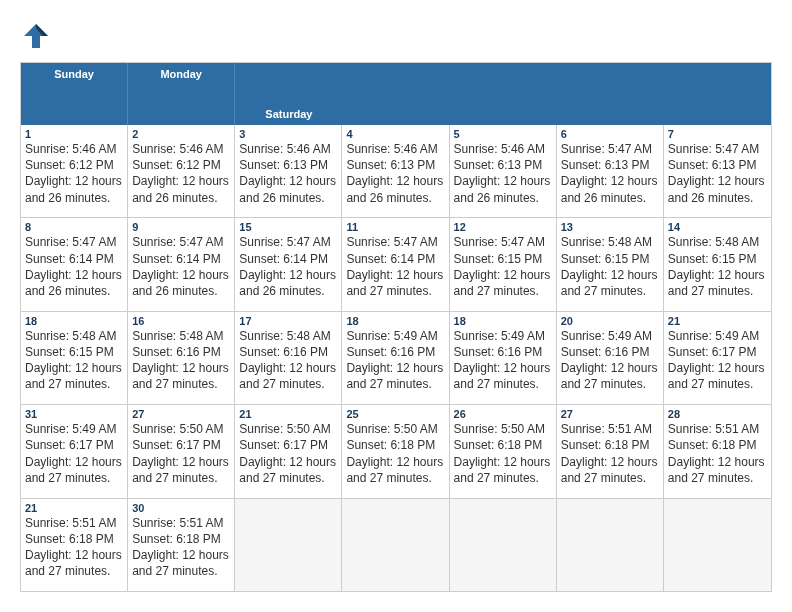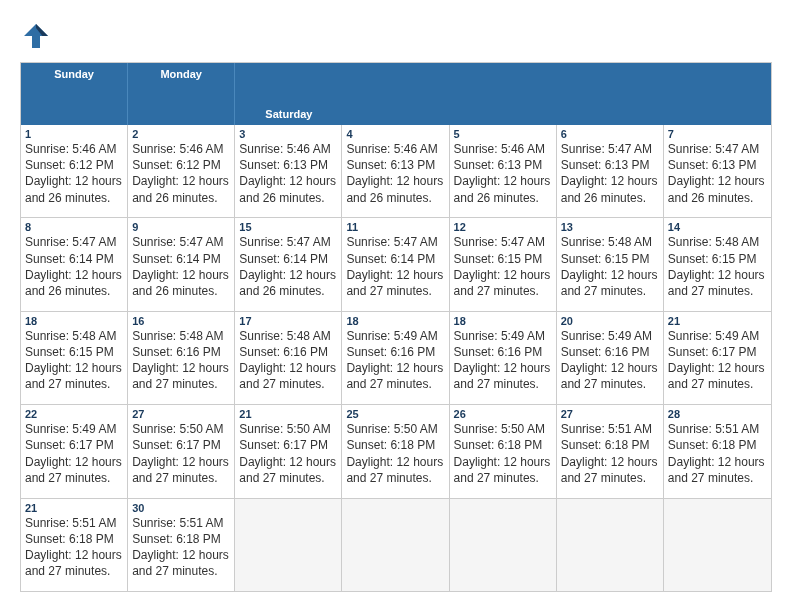--- a/index.html
+++ b/index.html
@@ -219,21 +219,21 @@
             <div class="day-num">20</div>
             <div class="cell-text">Sunrise: 5:49 AM<br>Sunset: 6:16 PM<br>Daylight: 12 hours<br>and 27 minutes.</div>
           </div>
           <div class="cal-cell">
             <div class="day-num">21</div>
             <div class="cell-text">Sunrise: 5:49 AM<br>Sunset: 6:17 PM<br>Daylight: 12 hours<br>and 27 minutes.</div>
           </div>
         </div>
         <div class="cal-row">
           <div class="cal-cell">
-            <div class="day-num">22</div>
+            <div class="day-num">31</div>
             <div class="cell-text">Sunrise: 5:49 AM<br>Sunset: 6:17 PM<br>Daylight: 12 hours<br>and 27 minutes.</div>
           </div>
           <div class="cal-cell">
             <div class="day-num">27</div>
             <div class="cell-text">Sunrise: 5:50 AM<br>Sunset: 6:17 PM<br>Daylight: 12 hours<br>and 27 minutes.</div>
           </div>
           <div class="cal-cell">
             <div class="day-num">21</div>
             <div class="cell-text">Sunrise: 5:50 AM<br>Sunset: 6:17 PM<br>Daylight: 12 hours<br>and 27 minutes.</div>
           </div>

